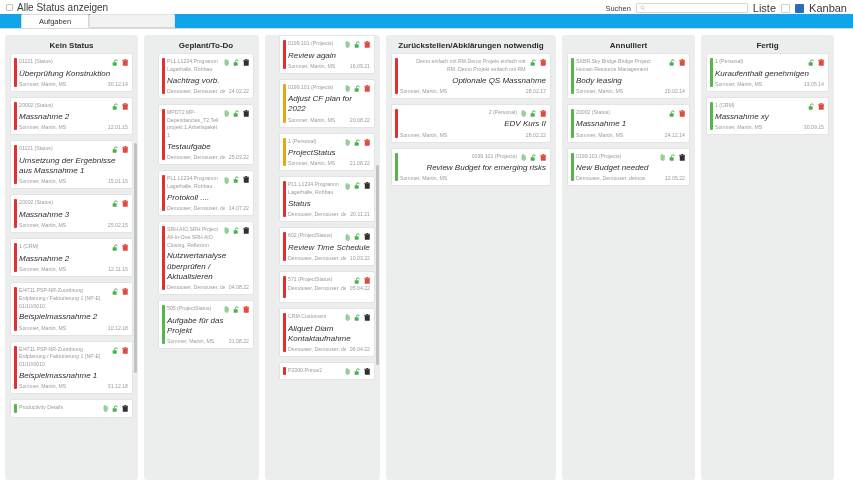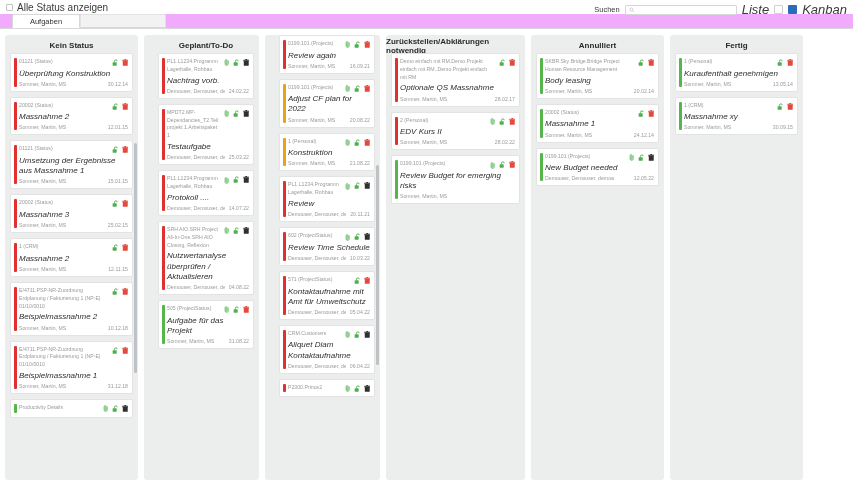--- a/index.html
+++ b/index.html
@@ -30,29 +30,29 @@
   }
   .search-box{
     width:112px;height:10px;border:1px solid #d6d6d6;background:#fff;
     display:flex;align-items:center;padding:0 3px;border-radius:1px;
   }
   .search-ico{width:6px;height:6px;opacity:.55;}
   .search-inp{
     border:0;outline:0;font-size:7px;width:100%;
     font-family:"Liberation Sans",sans-serif;background:transparent;color:#444;
   }
-  .sw-label{font-size:13px;font-style:italic;}
+  .sw-label{font-size:11px;}
   .sw-off{width:9px;height:9px;border:1px solid #cfcfcf;background:#fff;border-radius:1px;}
   .sw-on{width:9px;height:9px;background:#2b6cb8;border-radius:1px;}
 
   
   .tabstrip{
     height:15px; display:flex; 
     border-bottom:1px solid #d8d8d8;
-    padding-left:12px; background:#f0abfc;
+    padding-left:21px; background:#0ea5e9;
   }
   .tab{
     height:14px; min-width:68px; padding:0 12px;
     display:flex;align-items:center;justify-content:center;
     font-size:7.5px; color:#333;
     background:#fff; border:1px solid #d8d8d8; border-bottom:1px solid #fff;
     border-radius:2px 2px 0 0;
   }
   .tab.empty{
     background:#f2f2f2;border-color:#e2e2e2;border-bottom:1px solid #d8d8d8;
@@ -69,21 +69,21 @@
   .col{
     background:#eceded;
     border-radius:3px;
     height:445px;
     display:flex; flex-direction:column;
     overflow:hidden;
     flex:0 0 auto;
   }
   .col-w-s{width:133px;}
   .col-w-m{width:115px;padding-left:9px;}
-  .col-w-l{width:139px;}
+  .col-w-l{width:170px;text-align:right;}
   .col-head{
     height:18px; display:flex;align-items:center;justify-content:center;
     font-size:8px;font-weight:bold;color:#2a2a2a;
     flex:0 0 auto; padding-top:3px;
   }
   .col-body{
     flex:1 1 auto; padding:0 5px 5px 5px; overflow:hidden;
     position:relative;
   }
   .scrollbar{
@@ -534,21 +534,21 @@
                 <path d="M4.6 6.2V4.2a2.6 2.6 0 0 1 5.2 0" fill="none" stroke="#4caf50" stroke-width="1.7"></path>
                 <rect x="1.2" y="6" width="7.6" height="6.4" rx="1" fill="#4caf50"></rect>
               </svg>
               <svg class="ic" width="6.5" height="7.5" viewBox="0 0 12 14">
                 <rect x="1.4" y="3.2" width="9.2" height="9.6" rx="1" fill="#e24a3d"></rect>
                 <rect x="0.2" y="1.6" width="11.6" height="1.7" rx="0.6" fill="#e24a3d"></rect>
                 <rect x="4.2" y="0.2" width="3.6" height="1.6" rx="0.5" fill="#e24a3d"></rect>
               </svg>
             </div>
           </div>
-          <div class="title">Konstruktion</div>
+          <div class="title">ProjectStatus</div>
           <div class="foot">
             <span class="who">Sommer, Martin, MS</span>
             <span class="dt">21.08.22</span>
           </div>
         </div>
         <div class="card">
           <span class="bar red"></span>
           <div class="card-top">
             <div class="meta">PL1.L1234.Programm Lagerhalle, Rohbau</div>
             <div class="icons">
@@ -559,21 +559,21 @@
                 <path d="M4.6 6.2V4.2a2.6 2.6 0 0 1 5.2 0" fill="none" stroke="#4caf50" stroke-width="1.7"></path>
                 <rect x="1.2" y="6" width="7.6" height="6.4" rx="1" fill="#4caf50"></rect>
               </svg>
               <svg class="ic" width="6.5" height="7.5" viewBox="0 0 12 14">
                 <rect x="1.4" y="3.2" width="9.2" height="9.6" rx="1" fill="#2f2f2f"></rect>
                 <rect x="0.2" y="1.6" width="11.6" height="1.7" rx="0.6" fill="#2f2f2f"></rect>
                 <rect x="4.2" y="0.2" width="3.6" height="1.6" rx="0.5" fill="#2f2f2f"></rect>
               </svg>
             </div>
           </div>
-          <div class="title">Review</div>
+          <div class="title">Status</div>
           <div class="foot">
             <span class="who">Demouser, Demouser, demoa</span>
             <span class="dt">20.11.21</span>
           </div>
         </div>
         <div class="card">
           <span class="bar red"></span>
           <div class="card-top">
             <div class="meta">602 (ProjectStatus)</div>
             <div class="icons">
@@ -606,21 +606,20 @@
                 <path d="M4.6 6.2V4.2a2.6 2.6 0 0 1 5.2 0" fill="none" stroke="#4caf50" stroke-width="1.7"></path>
                 <rect x="1.2" y="6" width="7.6" height="6.4" rx="1" fill="#4caf50"></rect>
               </svg>
               <svg class="ic" width="6.5" height="7.5" viewBox="0 0 12 14">
                 <rect x="1.4" y="3.2" width="9.2" height="9.6" rx="1" fill="#e24a3d"></rect>
                 <rect x="0.2" y="1.6" width="11.6" height="1.7" rx="0.6" fill="#e24a3d"></rect>
                 <rect x="4.2" y="0.2" width="3.6" height="1.6" rx="0.5" fill="#e24a3d"></rect>
               </svg>
             </div>
           </div>
-          <div class="title">Kontaktaufnahme mit Amt für Umweltschutz</div>
           <div class="foot">
             <span class="who">Demouser, Demouser, demoa</span>
             <span class="dt">05.04.22</span>
           </div>
         </div>
         <div class="card">
           <span class="bar red"></span>
           <div class="card-top">
             <div class="meta">CRM.Customers</div>
             <div class="icons">

